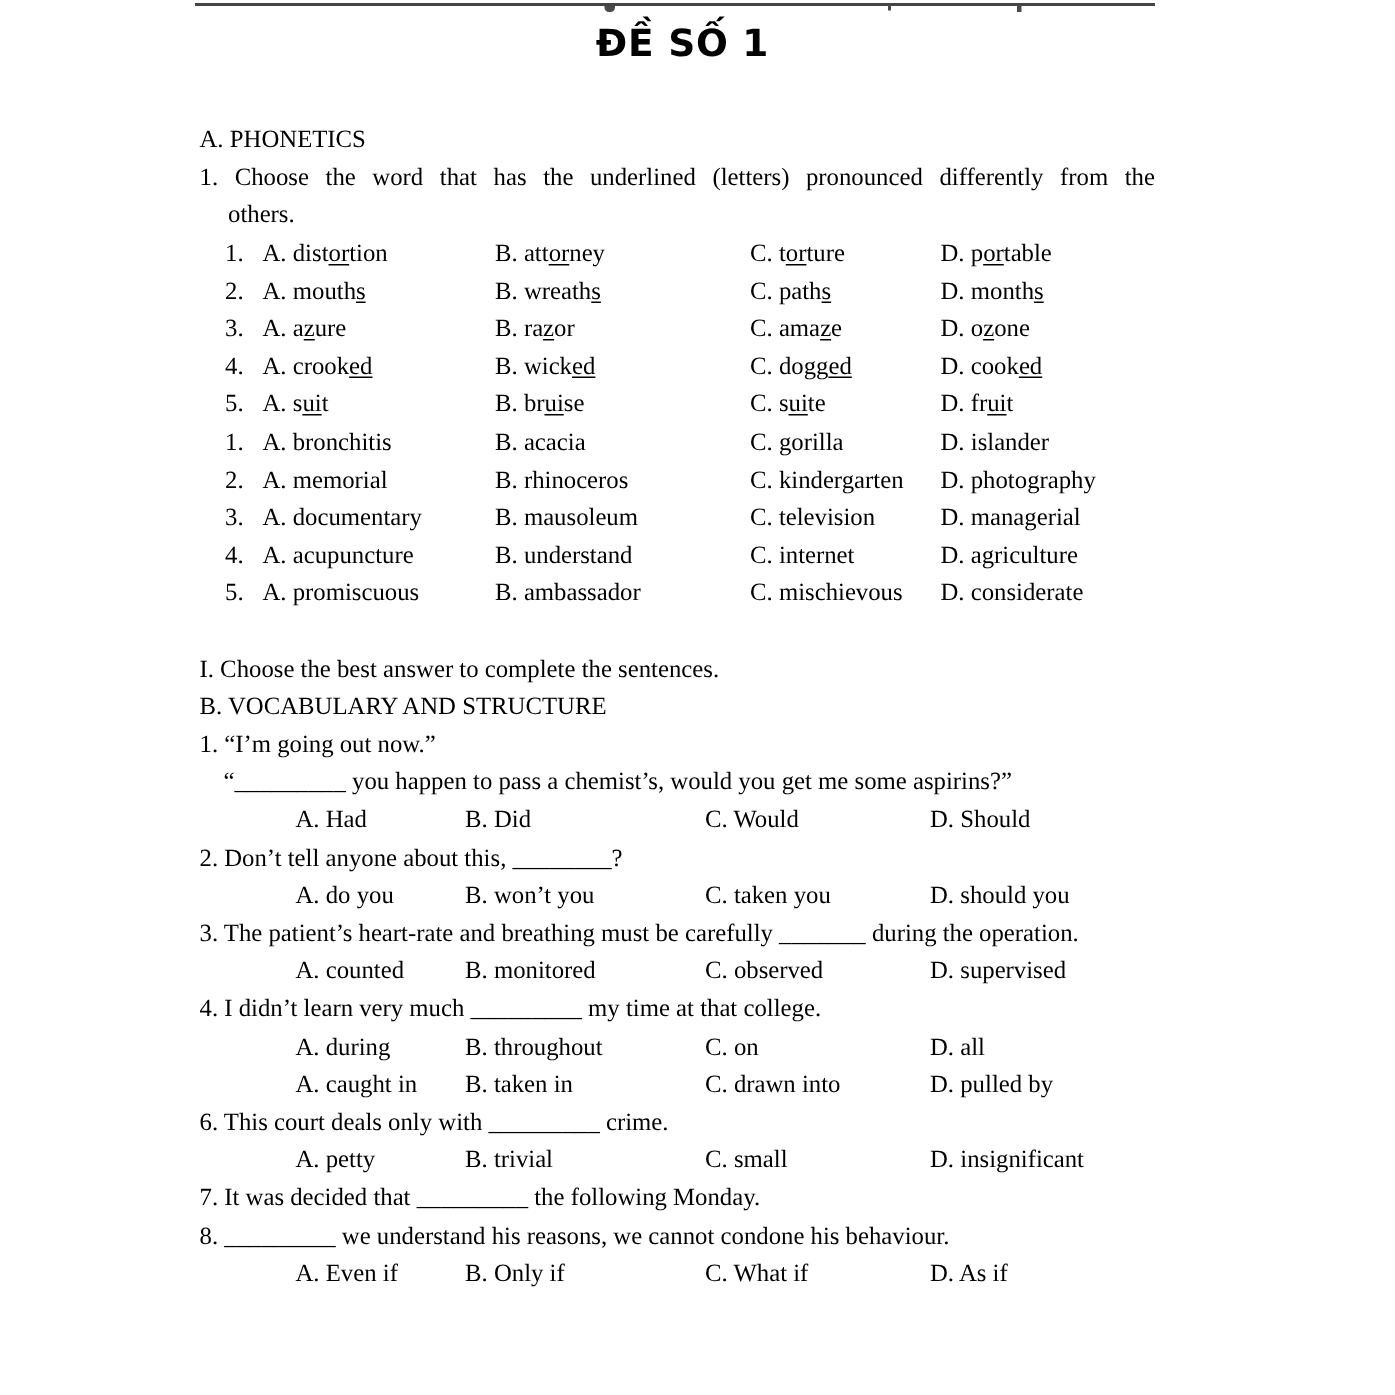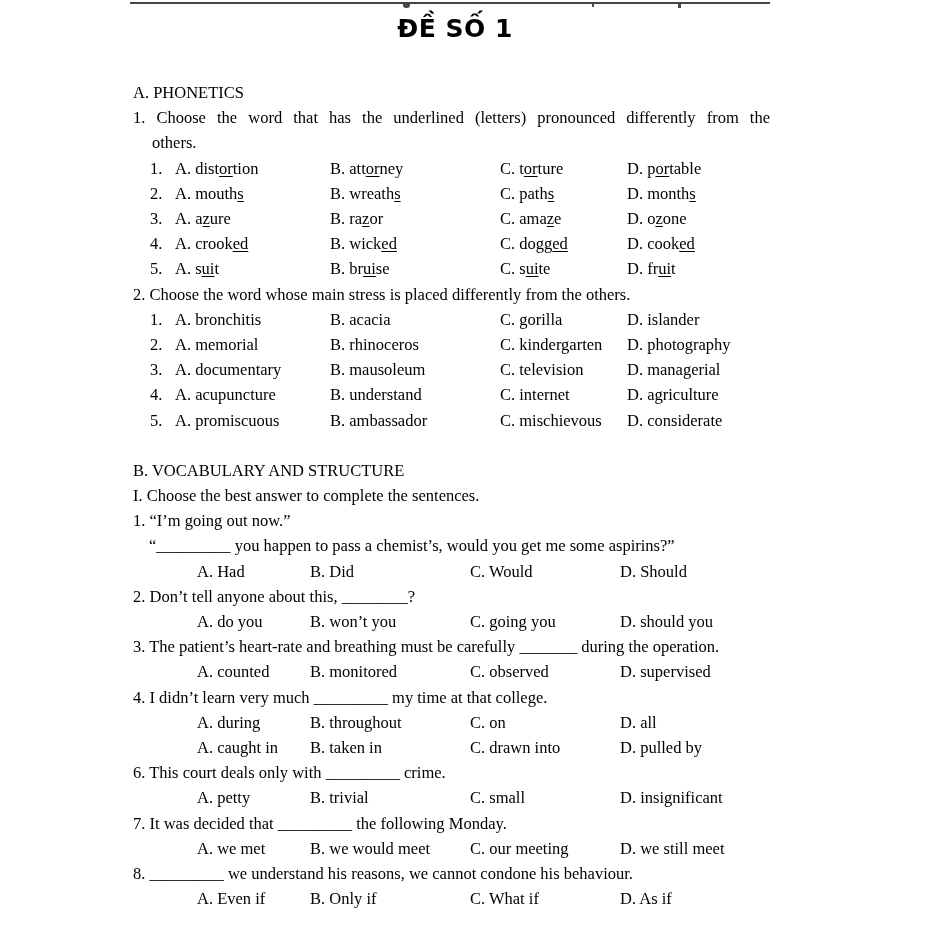--- a/index.html
+++ b/index.html
@@ -92,21 +92,20 @@
           <span class="ph-d">D. cook<u>ed</u></span>
         </div>
         <div class="optrow">
           <span class="ph-num">5.</span>
           <span class="ph-a">A. s<u>ui</u>t</span>
           <span class="ph-b">B. br<u>ui</u>se</span>
           <span class="ph-c">C. s<u>ui</u>te</span>
           <span class="ph-d">D. fr<u>ui</u>t</span>
         </div>
       </div>
-    <div class="b nowrap">2. Choose the word whose main stress is placed differently from the others.</div>
     <div id="ph-part2-rows">
         <div class="optrow">
           <span class="ph-num">1.</span>
           <span class="ph-a">A. bronchitis</span>
           <span class="ph-b">B. acacia</span>
           <span class="ph-c">C. gorilla</span>
           <span class="ph-d">D. islander</span>
         </div>
         <div class="optrow">
           <span class="ph-num">2.</span>
@@ -131,36 +130,36 @@
         </div>
         <div class="optrow">
           <span class="ph-num">5.</span>
           <span class="ph-a">A. promiscuous</span>
           <span class="ph-b">B. ambassador</span>
           <span class="ph-c">C. mischievous</span>
           <span class="ph-d">D. considerate</span>
         </div>
       </div>
     <div class="spacer"></div>
+    <div class="b nowrap">I. Choose the best answer to complete the sentences.</div>
     <div class="b">B. VOCABULARY AND STRUCTURE</div>
-    <div class="b nowrap">I. Choose the best answer to complete the sentences.</div>
     <div id="vocab-questions">
         <div class="nowrap">1. “I’m going out now.”</div>
         <div class="qsub nowrap">“_________ you happen to pass a chemist’s, would you get me some aspirins?”</div>
         <div class="optrow">
           <span class="vo-a">A. Had</span>
           <span class="vo-b">B. Did</span>
           <span class="vo-c">C. Would</span>
           <span class="vo-d">D. Should</span>
         </div>
         <div class="nowrap">2. Don’t tell anyone about this, ________?</div>
         <div class="optrow">
           <span class="vo-a">A. do you</span>
           <span class="vo-b">B. won’t you</span>
-          <span class="vo-c">C. going you</span>
+          <span class="vo-c">C. taken you</span>
           <span class="vo-d">D. should you</span>
         </div>
         <div class="nowrap">3. The patient’s heart-rate and breathing must be carefully _______ during the operation.</div>
         <div class="optrow">
           <span class="vo-a">A. counted</span>
           <span class="vo-b">B. monitored</span>
           <span class="vo-c">C. observed</span>
           <span class="vo-d">D. supervised</span>
         </div>
         <div class="nowrap">4. I didn’t learn very much _________ my time at that college.</div>
@@ -177,26 +176,20 @@
           <span class="vo-d">D. pulled by</span>
         </div>
         <div class="nowrap">6. This court deals only with _________ crime.</div>
         <div class="optrow">
           <span class="vo-a">A. petty</span>
           <span class="vo-b">B. trivial</span>
           <span class="vo-c">C. small</span>
           <span class="vo-d">D. insignificant</span>
         </div>
         <div class="nowrap">7. It was decided that _________ the following Monday.</div>
-        <div class="optrow">
-          <span class="vo-a">A. we met</span>
-          <span class="vo-b">B. we would meet</span>
-          <span class="vo-c">C. our meeting</span>
-          <span class="vo-d">D. we still meet</span>
-        </div>
         <div class="nowrap">8. _________ we understand his reasons, we cannot condone his behaviour.</div>
         <div class="optrow">
           <span class="vo-a">A. Even if</span>
           <span class="vo-b">B. Only if</span>
           <span class="vo-c">C. What if</span>
           <span class="vo-d">D. As if</span>
         </div>
       </div>
   </div>
 </div>

